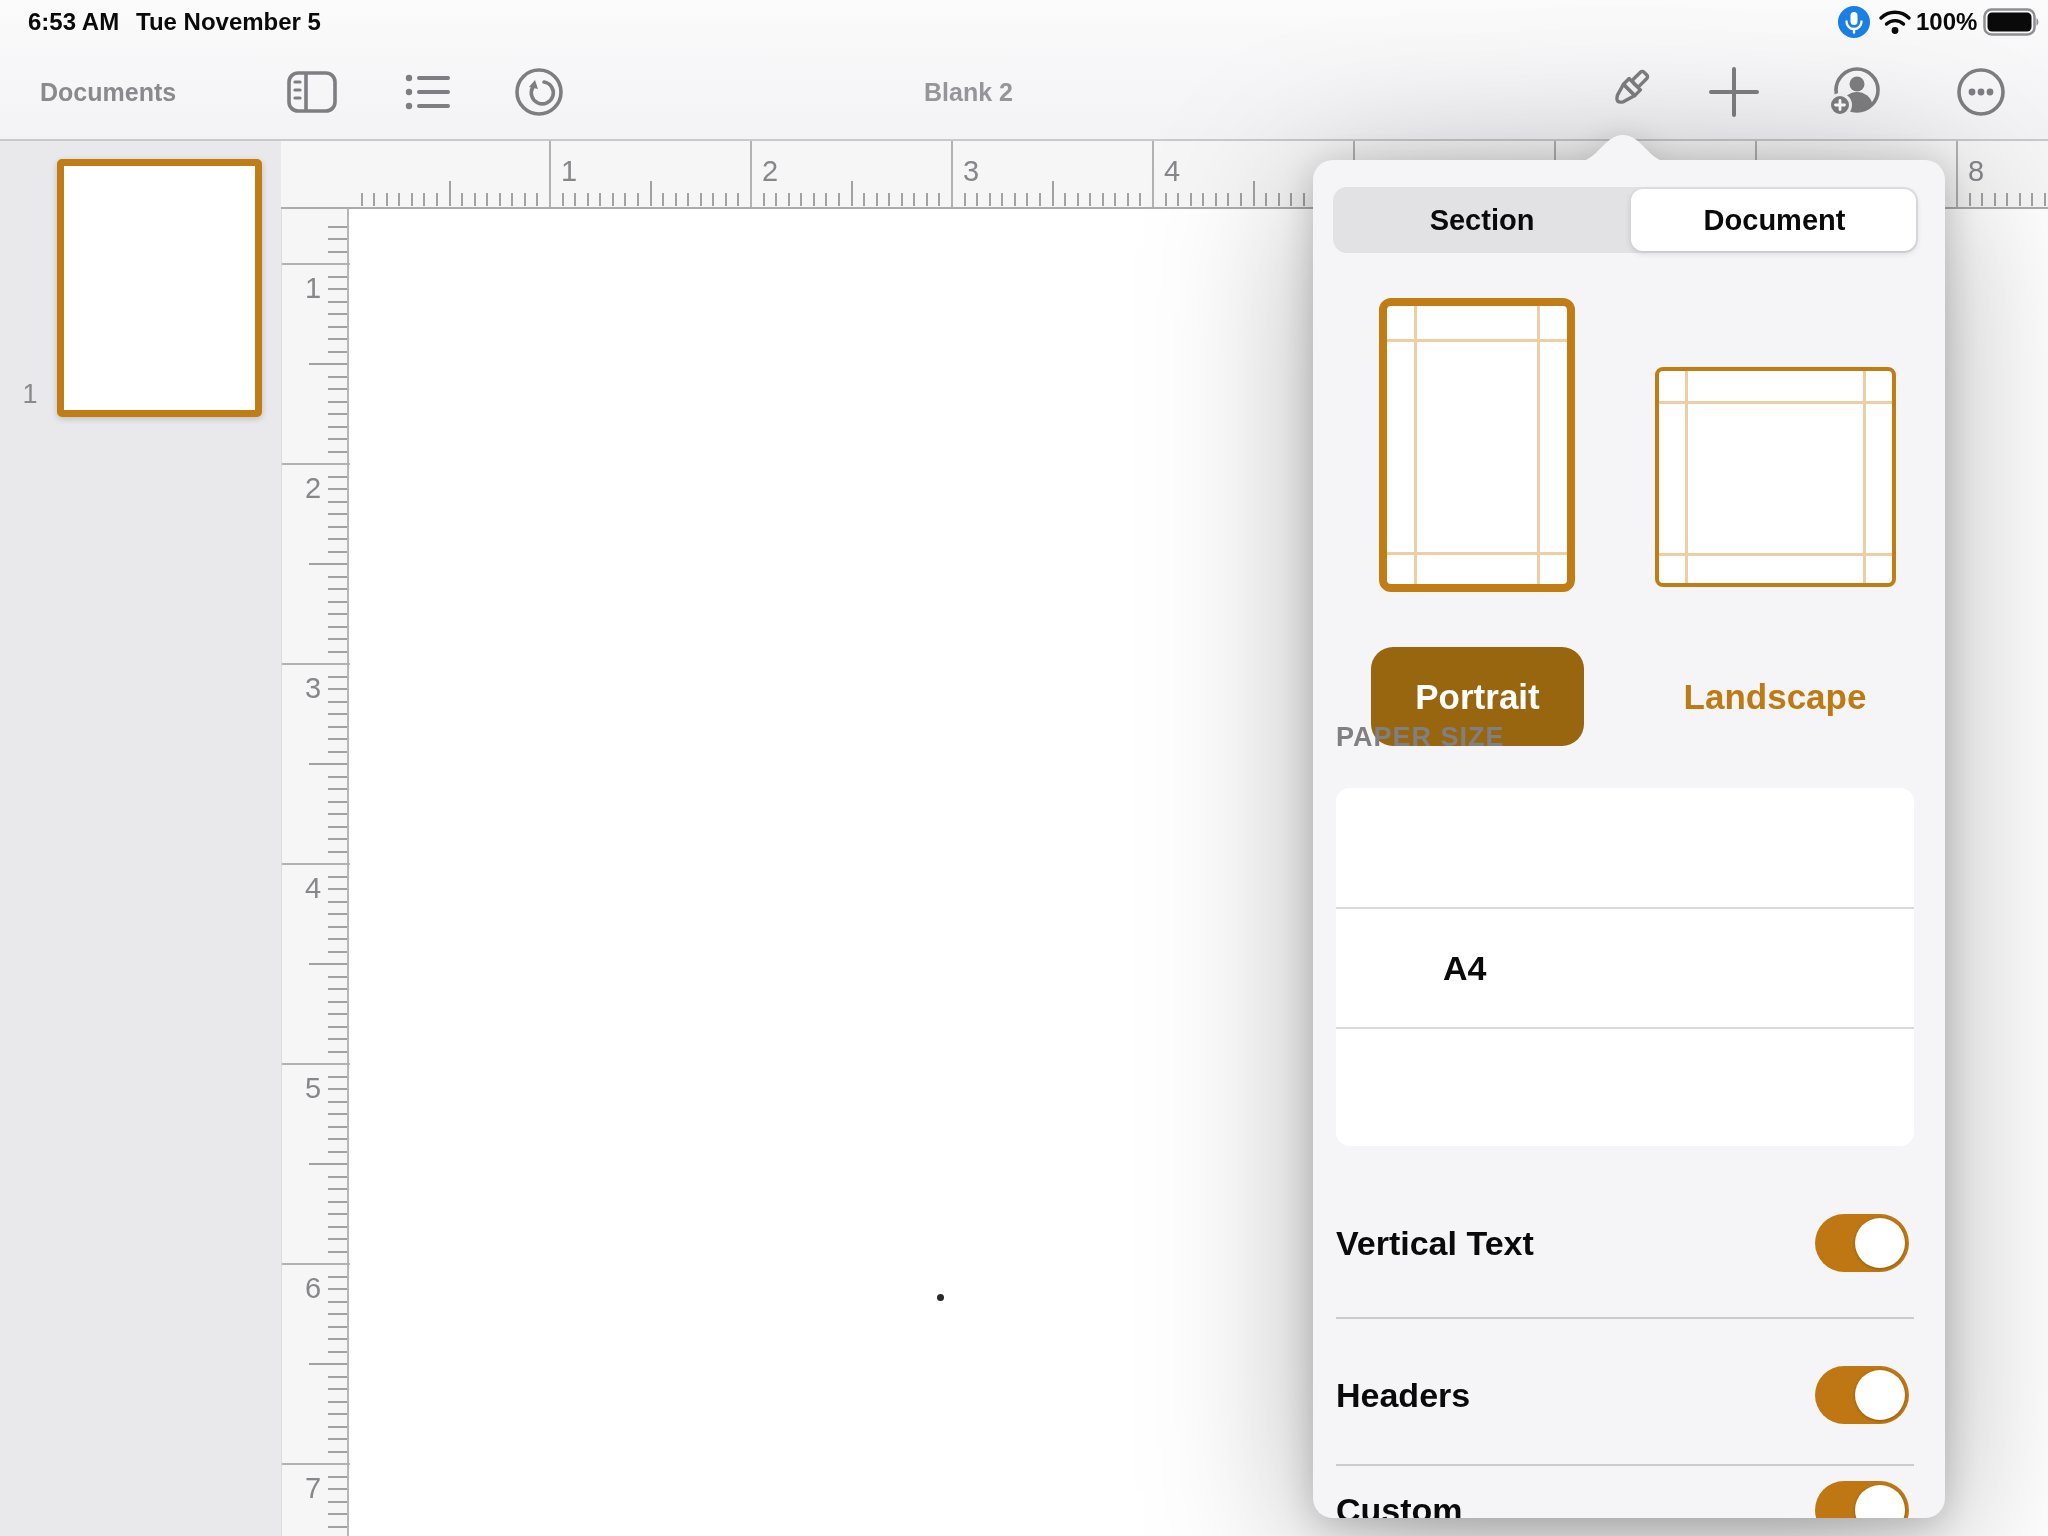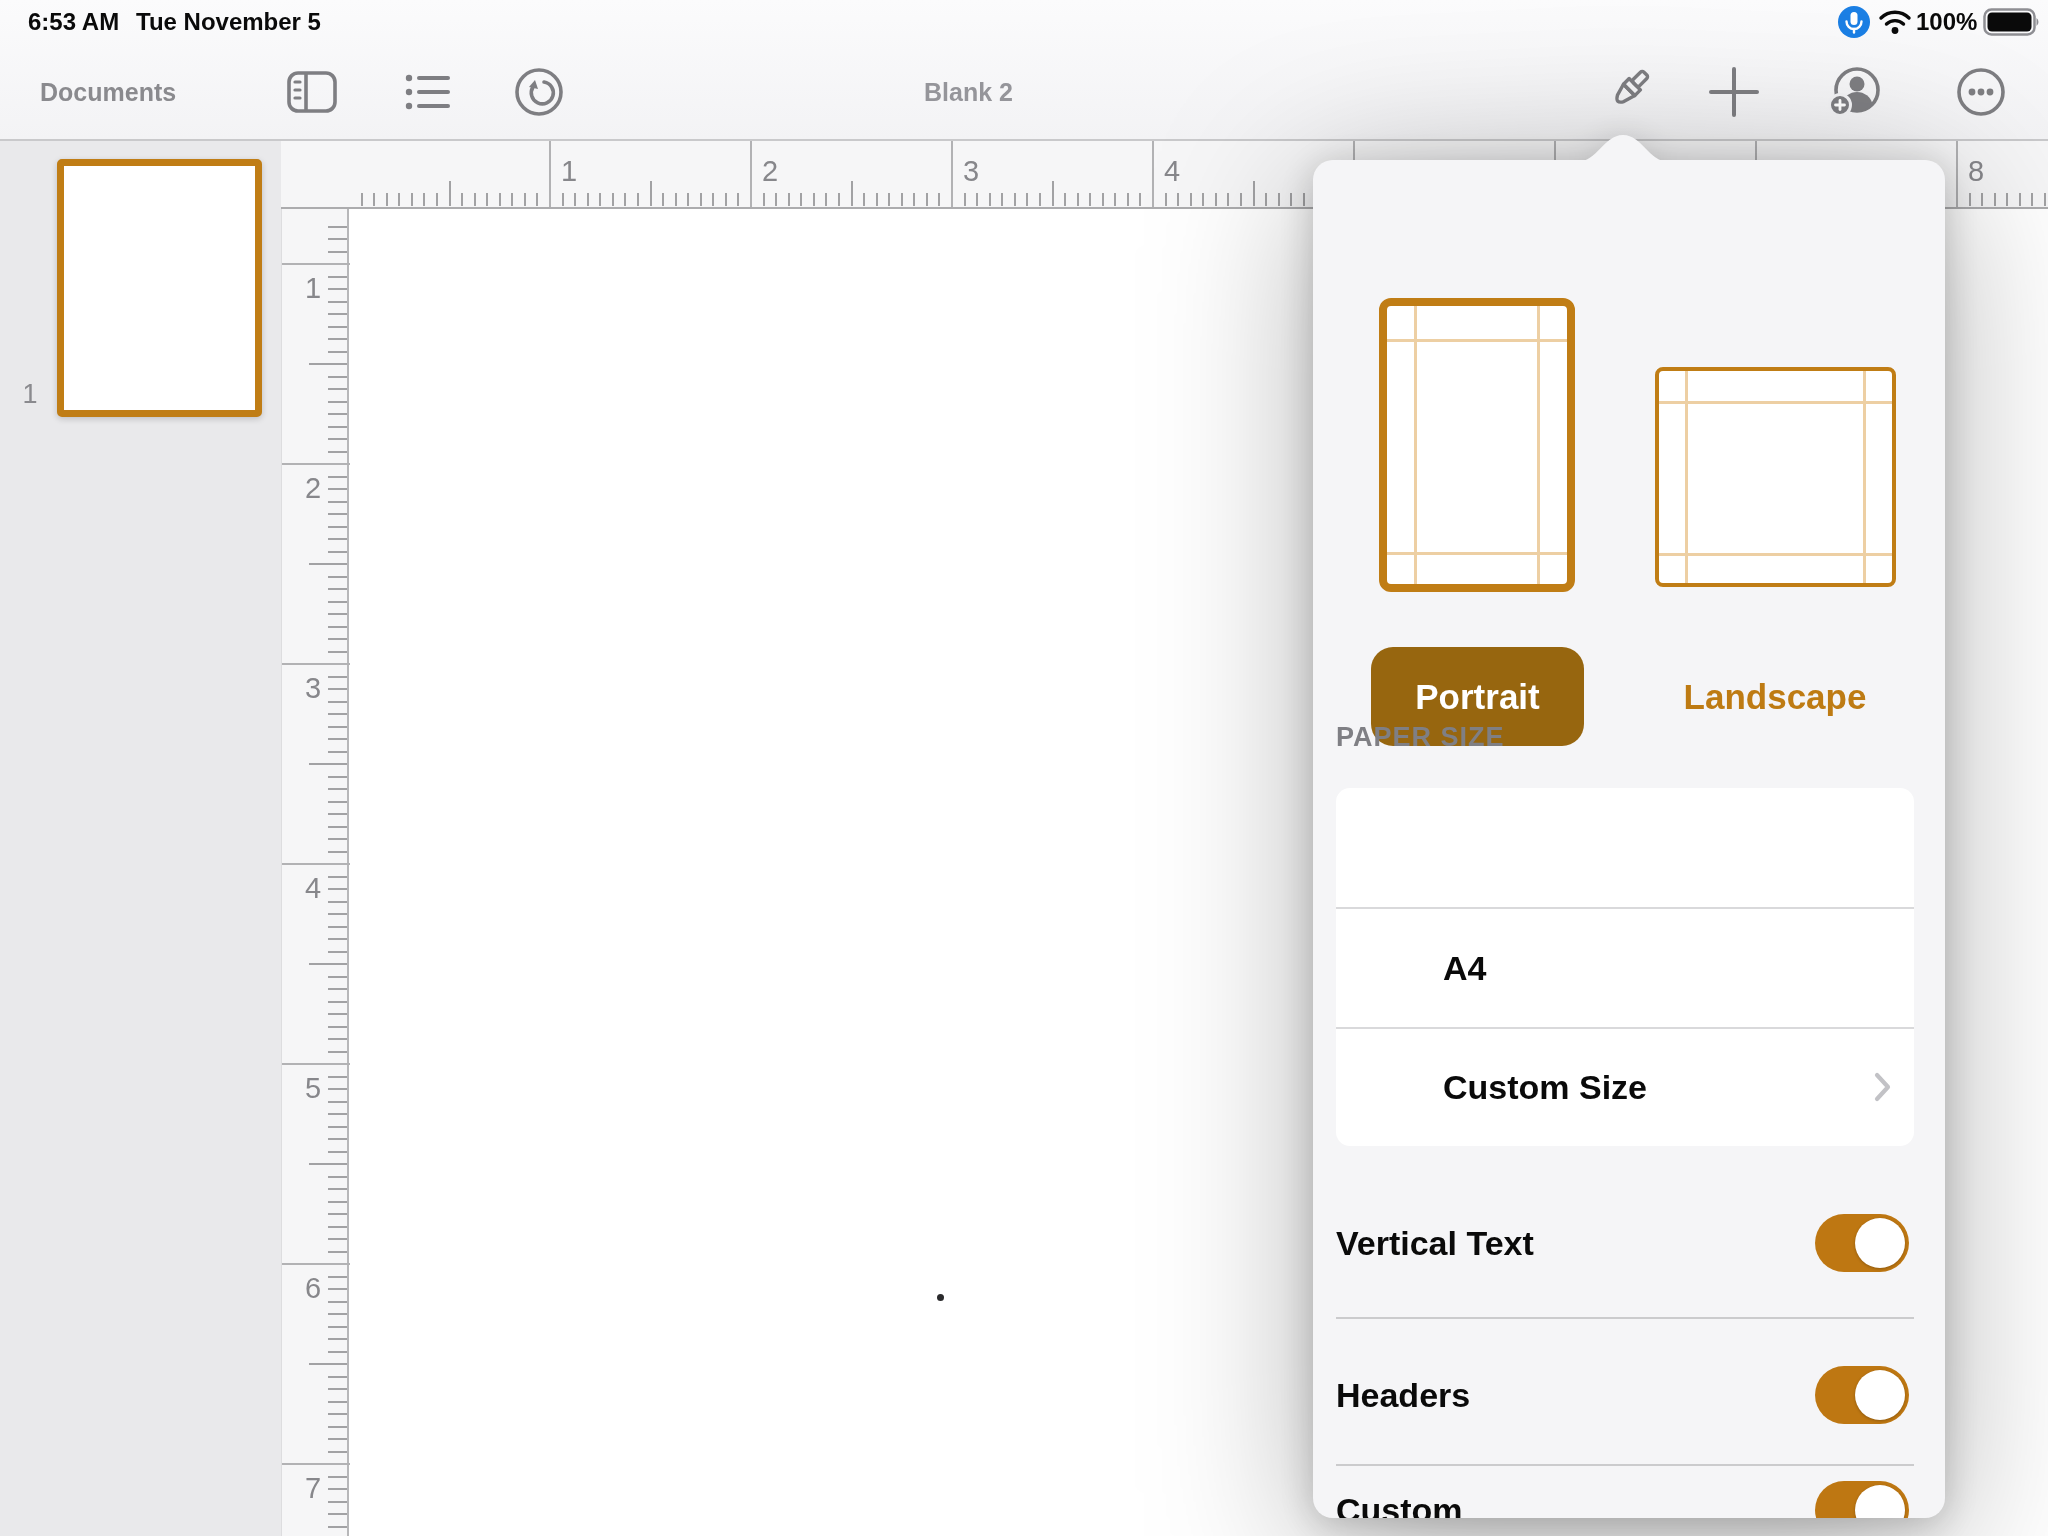--- a/index.html
+++ b/index.html
@@ -460,20 +460,25 @@
     </div>
 
   <div id="popover-wrap" class="abs">
     <div id="popover-arrow" class="abs">
       <svg width="92" height="27" viewBox="0 0 92 27">
           <path d="M0,27 C20,27 27,0 46,0 C65,0 72,27 92,27 Z" fill="#F5F5F7"></path>
         </svg>
     </div>
     <div id="popover-body" class="abs">
 
+      <div id="segmented" class="abs">
+        <div id="seg-document-bg" class="abs"></div>
+        <div id="seg-section" class="seg">Section</div>
+        <div id="seg-document" class="seg">Document</div>
+      </div>
 
       <div id="thumb-portrait" class="abs thumb">
         <div class="guide gv" style="left:27px;"></div>
         <div class="guide gv" style="right:27px;"></div>
         <div class="guide gh" style="top:33px;"></div>
         <div class="guide gh" style="bottom:29px;"></div>
       </div>
       <div id="thumb-landscape" class="abs thumb">
         <div class="guide gv" style="left:26px;"></div>
         <div class="guide gv" style="right:26px;"></div>
@@ -484,26 +489,20 @@
       <div id="landscape-btn" class="abs">Landscape</div>
       <div id="portrait-btn" class="abs">Portrait</div>
 
       <div id="paper-heading" class="abs">PAPER SIZE</div>
       <div id="paper-card" class="abs">
           <div class="row-div" style="top: 119px;"></div>
           <div class="paper-row" style="top: 120px; height: 120px;">
             <div class="lbl">A4</div>
           </div>
           <div class="row-div" style="top: 239px;"></div>
-          <div class="paper-row" style="top: 240px; height: 118px;">
-            <div class="lbl">Custom Size</div>
-            <div class="chev-wrap"><svg width="18" height="30" viewBox="0 0 18 30">
-                <path d="M3 3 L14 15 L3 27" stroke="#C2C2C6" stroke-width="4.2" fill="none" stroke-linecap="round" stroke-linejoin="round"></path>
-              </svg></div>
-          </div>
         </div>
 
       <div id="toggle-area"></div>
     <div class="toggle-label" style="top: 1059px;">Vertical Text</div>
         <div class="toggle" style="top: 1054px;">
           <div class="knob"></div>
         </div>
         <div class="toggle-label" style="top: 1211px;">Headers</div>
         <div class="toggle" style="top: 1206px;">
           <div class="knob"></div>

